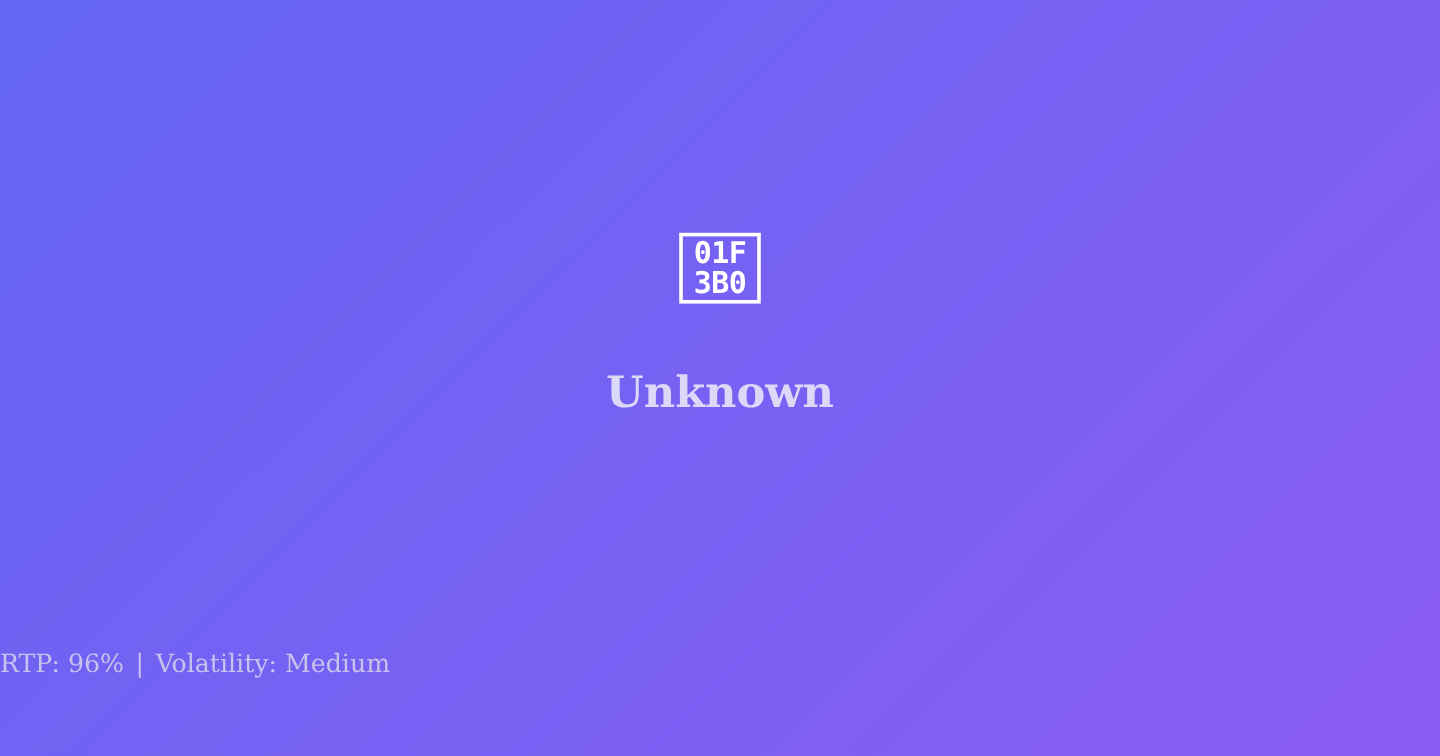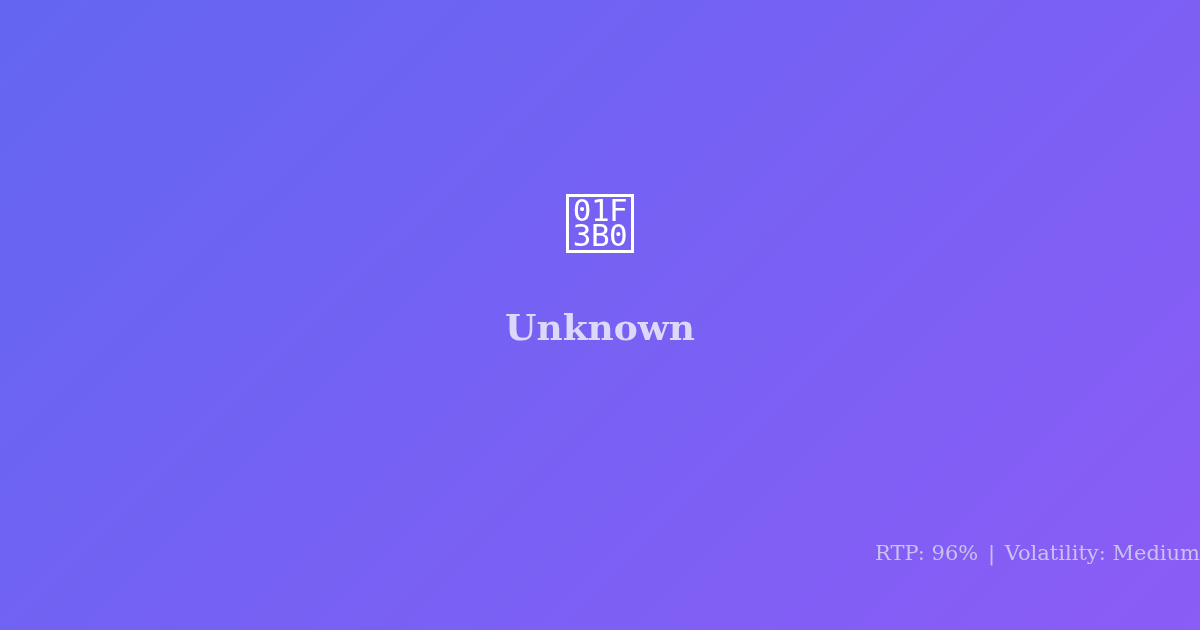--- a/index.html
+++ b/index.html
@@ -54,22 +54,22 @@
   .tofu-glyph {
     display: inline-flex;
     flex-direction: column;
     align-items: center;
     justify-content: center;
     width: 68px;
     height: 59px;
     border: 3px solid #FFFFFF;
     color: #FFFFFF;
     font-family: "DejaVu Sans Mono", "Liberation Mono", monospace;
-    font-size: 31px;
-    font-weight: 400;
+    font-size: 25px;
+    font-weight: 700;
     line-height: 25px;
     letter-spacing: -0.5px;
     flex: none;
   }
   .tofu-glyph span { display: block; }
 
   .game-title {
     font-family: "DejaVu Serif", "Liberation Serif", serif;
     font-weight: 700;
     font-size: 74px;
@@ -86,21 +86,21 @@
     line-height: 1;
     color: #DCD8F7;
   }
 
   
   .meta-footer {
     position: absolute;
     left: 0;
     right: 0;
     bottom: 66px;
-    text-align: right;
+    text-align: left;
     font-family: "DejaVu Serif", "Liberation Serif", serif;
     font-weight: 400;
     font-size: 21px;
     line-height: 1;
     color: #C8C2EC;
     white-space: nowrap;
   }
   .meta-footer .meta-sep { padding: 0 3px; }
 </style>
 </head>

